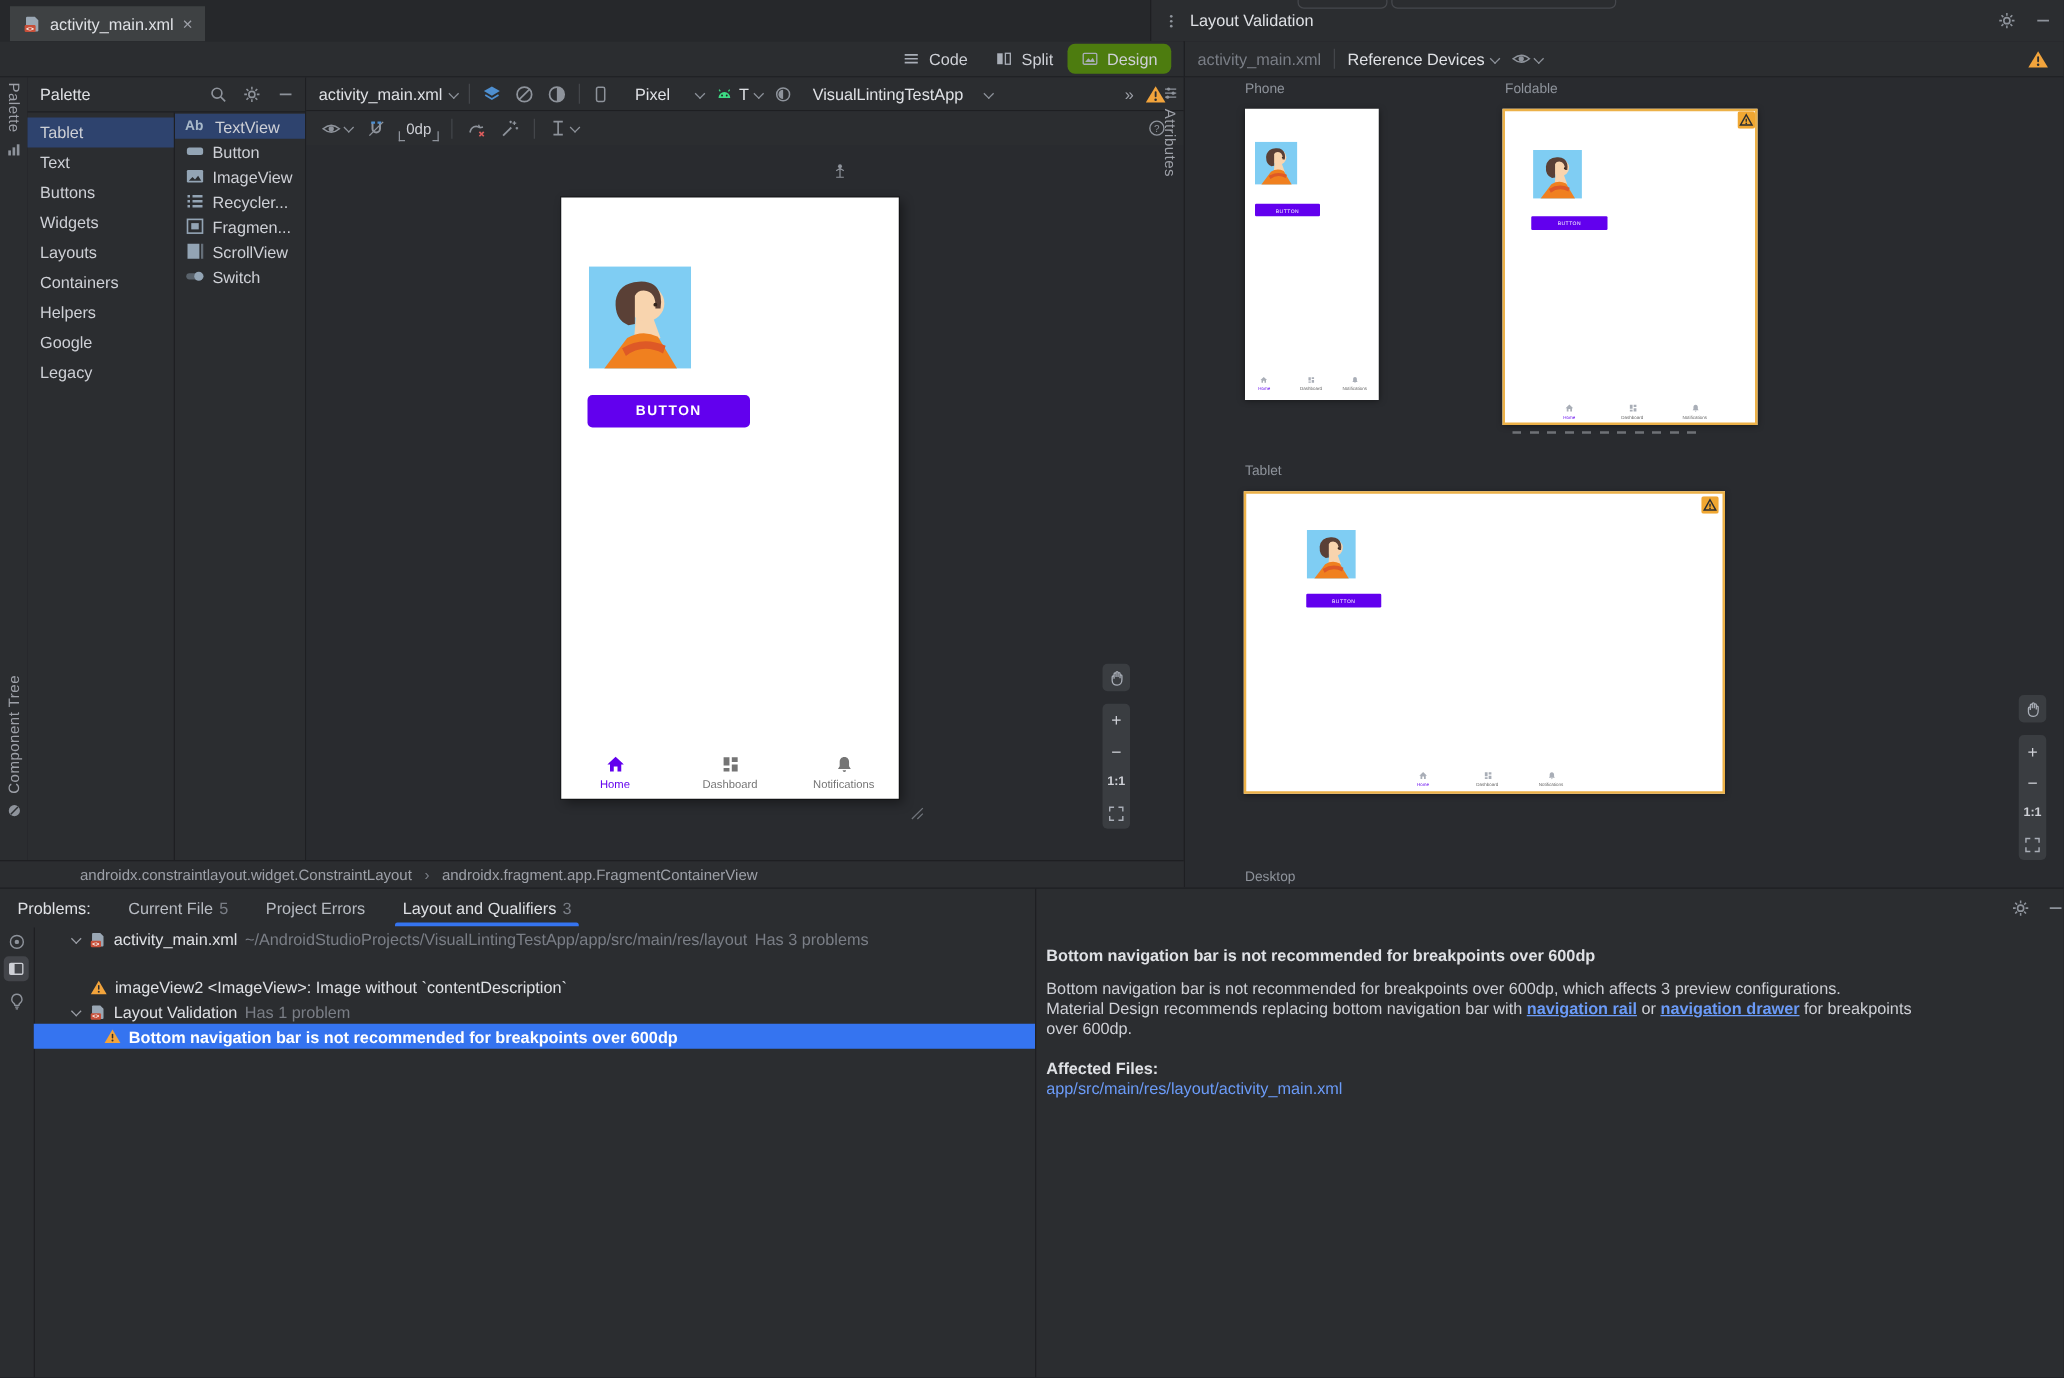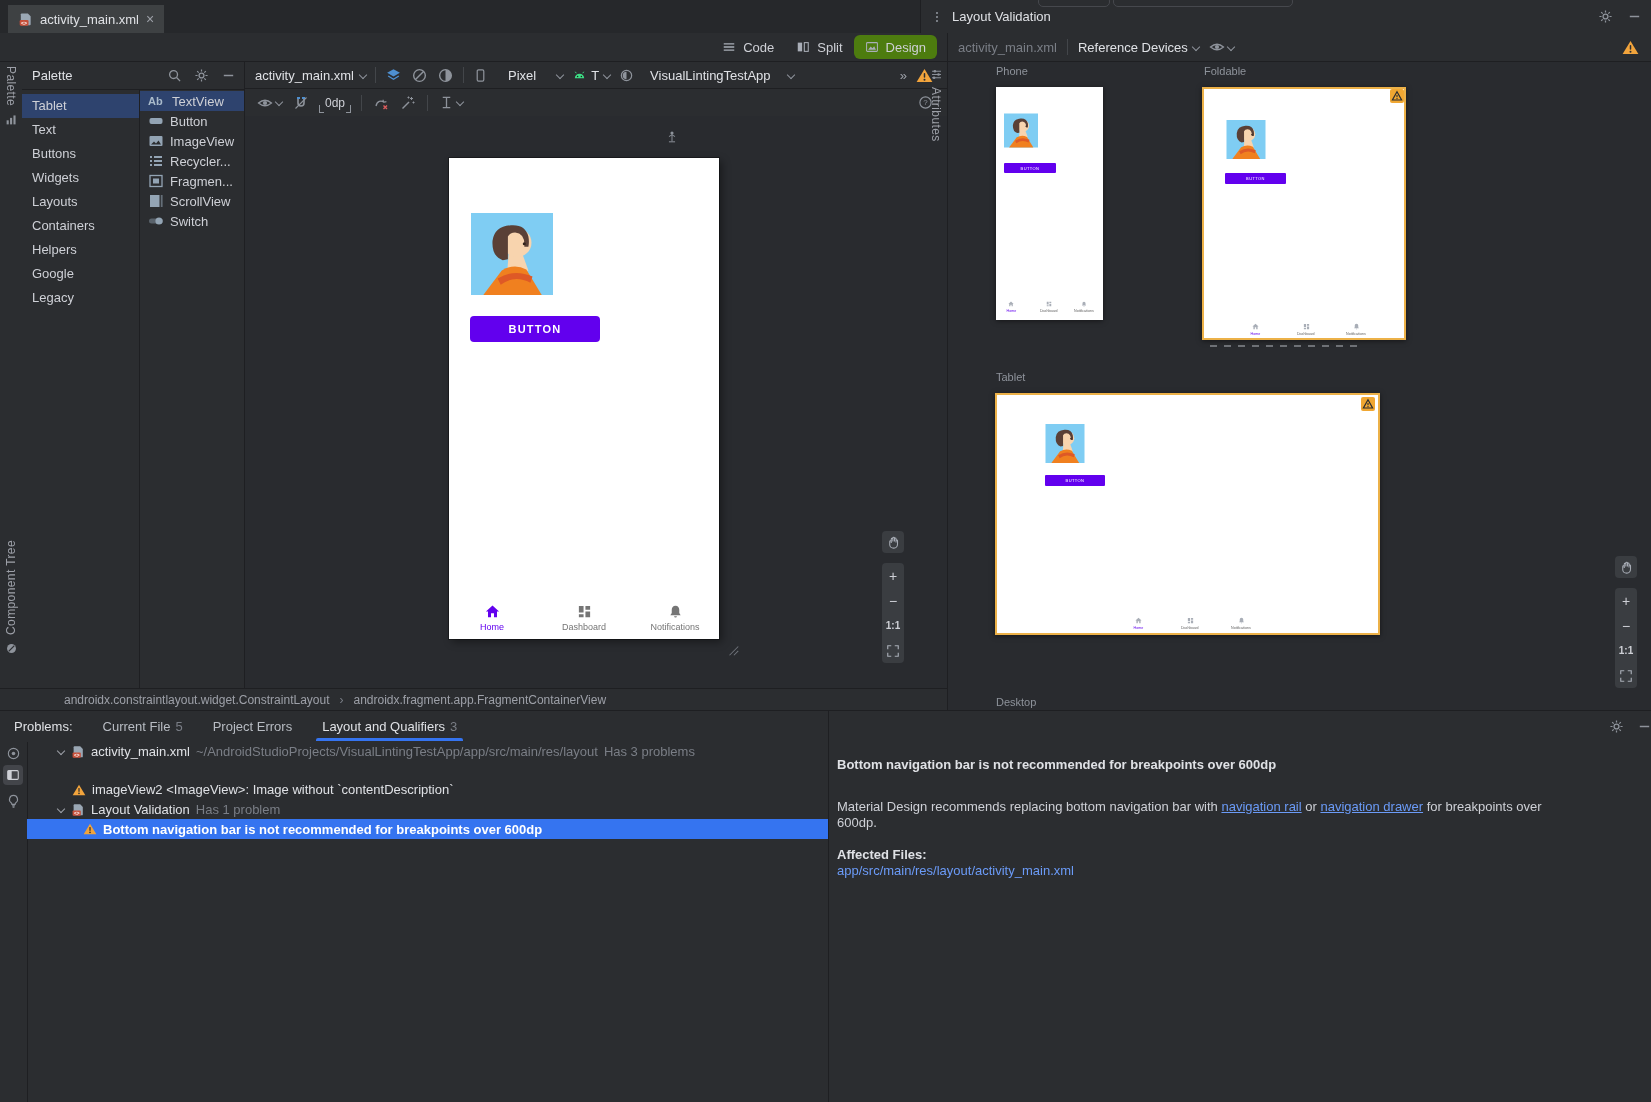--- a/index.html
+++ b/index.html
@@ -93,21 +93,21 @@
   .cnt{color:#7A7E86;}
   .gutter{position:absolute;left:0;top:31px;width:27px;height:361px;border-right:1px solid #1E1F22;}
   .trow{position:absolute;left:27px;width:801px;height:19px;display:flex;align-items:center;gap:6px;box-sizing:border-box;}
   .trow .nm{color:#DFE1E5;}
   .trow.selrow{background:#3574F0;height:20px;}
   .trow.selrow .wtext{color:#fff;font-weight:bold;}
   .tchev{width:8px;height:8px;position:relative;flex:none;}
   .tchev::after{content:"";position:absolute;left:1px;top:0px;width:5px;height:5px;border-right:1.4px solid #9DA0A8;border-bottom:1.4px solid #9DA0A8;transform:rotate(45deg);}
   .detail-h{position:absolute;left:837px;top:46px;font-weight:bold;color:#DFE1E5;}
   .detail-b{position:absolute;left:837px;top:72px;width:712px;line-height:16px;color:#CED0D6;}
-  .dlink{color:#6B9BF8;text-decoration:underline;cursor:pointer;}
+  .dlink{color:#6B9BF8;text-decoration:underline;cursor:pointer;font-weight:bold;}
   .flink{color:#6B9BF8;cursor:pointer;}
   .badge{position:absolute;width:14px;height:14px;}
 </style>
 </head>
 <body>
 
 <svg width="0" height="0" style="position:absolute">
   <defs>
     <symbol id="i-search" viewBox="0 0 16 16">
         <circle cx="7" cy="7" r="4.2" fill="none" stroke="currentColor" stroke-width="1.4"></circle>
@@ -755,20 +755,20 @@
       <svg class="ic" width="14" height="12">
           <use href="#i-warn"></use>
         </svg>
       <span class="wtext">Bottom navigation bar is not recommended for breakpoints over 600dp</span>
     </div>
 
     <div style="position:absolute;left:828px;top:0;width:1px;height:392px;background:#1E1F22"></div>
 
     <div class="detail-h">Bottom navigation bar is not recommended for breakpoints over 600dp</div>
     <div class="detail-b">
-      <br>
+      <span>Bottom navigation bar is not recommended for breakpoints over 600dp, which affects 3 preview configurations.</span><br>
       <span>Material Design recommends replacing bottom navigation bar with </span><span class="dlink">navigation rail</span><span> or </span><span class="dlink">navigation drawer</span><span> for breakpoints over 600dp.</span>
     </div>
     <div style="position:absolute;left:837px;top:136px;font-weight:bold">Affected Files:</div>
     <div class="flink" style="position:absolute;left:837px;top:152px">app/src/main/res/layout/activity_main.xml</div>
   </div>
 
 </div>
 
 </body></html>

